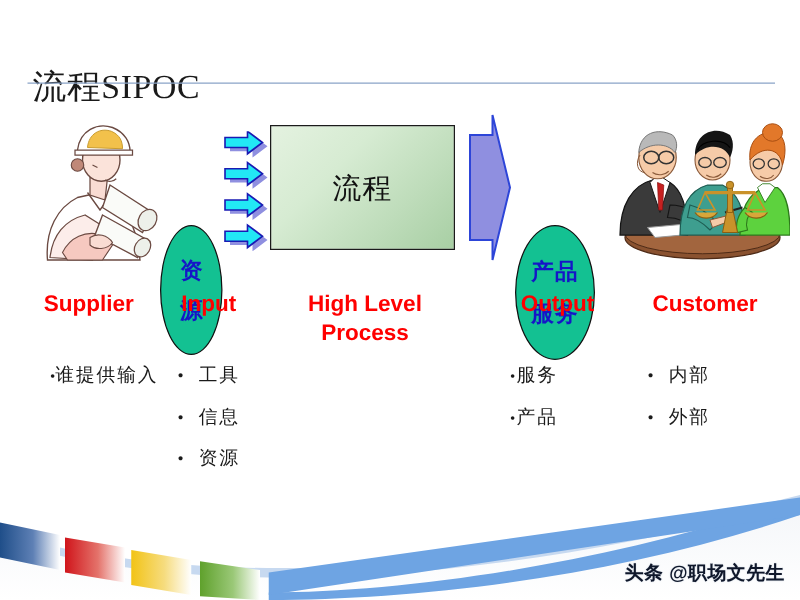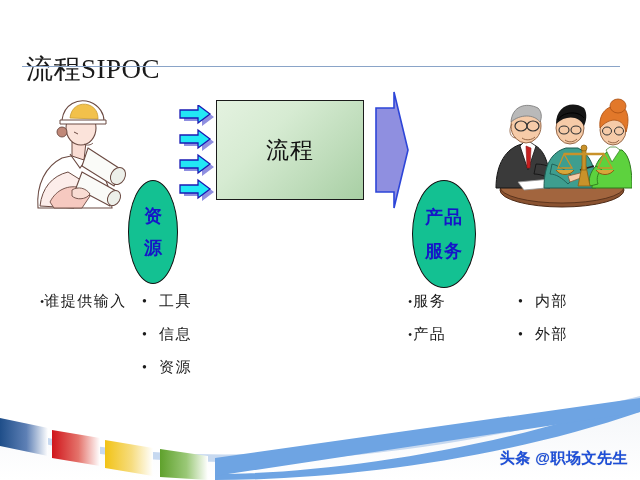--- a/index.html
+++ b/index.html
@@ -215,21 +215,21 @@
     width: 640px;
     height: 84px;
   }
   #watermark {
     position: absolute;
     right: 12px;
     bottom: 12px;
     font-family: "Liberation Sans", sans-serif;
     font-size: 15px;
     font-weight: bold;
-    color: #1d4ed8;
+    color: #0f172a;
     text-shadow: 0 0 1px rgba(120,140,170,0.55);
     letter-spacing: 0.5px;
     white-space: nowrap;
     z-index: 5;
   }
 </style>
 </head>
 <body>
 
 <div id="slide">
@@ -353,20 +353,27 @@
       <rect x="90" y="60" width="4" height="20" fill="#C9922A" stroke="#8A5E12" stroke-width="0.7"></rect>
       <path d="M72 64 L112 64" stroke="#C9922A" stroke-width="2.6"></path>
       <path d="M72 64 L66 78 L80 78 Z" fill="none" stroke="#C9922A" stroke-width="1.3"></path>
       <path d="M112 64 L106 78 L120 78 Z" fill="none" stroke="#C9922A" stroke-width="1.3"></path>
       <path d="M64 80 C68 86 78 86 82 80" fill="#D9A63A" stroke="#8A5E12" stroke-width="1"></path>
       <path d="M104 80 C108 86 118 86 122 80" fill="#D9A63A" stroke="#8A5E12" stroke-width="1"></path>
       <circle cx="92" cy="58" r="3" fill="#C9922A" stroke="#8A5E12" stroke-width="0.7"></circle>
     </svg>
   </div>
 
+  <div id="headers">
+    <div class="sipoc-head" id="head-supplier">Supplier</div>
+    <div class="sipoc-head" id="head-input">Input</div>
+    <div class="sipoc-head" id="head-process">High Level Process</div>
+    <div class="sipoc-head" id="head-output">Output</div>
+    <div class="sipoc-head" id="head-customer">Customer</div>
+  </div>
 
   <div id="columns">
 
     <div class="col" id="col-supplier">
       <div class="bullet-line">
         <span class="dot">•</span>
         <span class="txt">谁提供输入</span>
       </div>
     </div>
 

